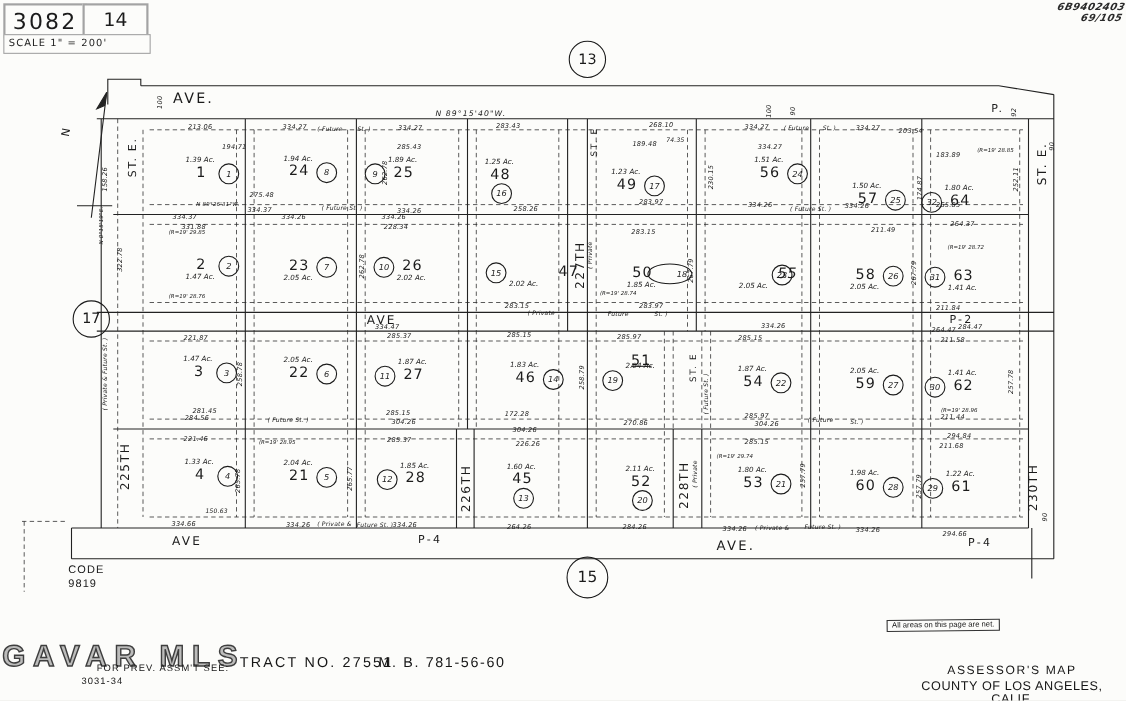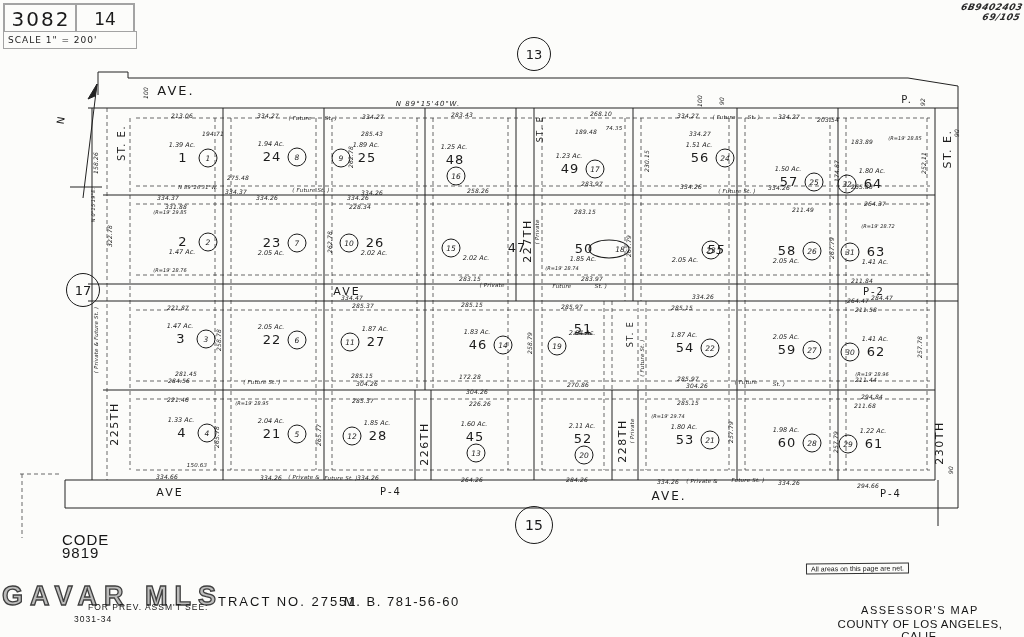--- a/index.html
+++ b/index.html
@@ -24,21 +24,21 @@
   .pnum{position:absolute;font-size:13px;letter-spacing:1px;transform:translate(-50%,-50%);}
   .pacre{position:absolute;font-size:6.5px;font-style:italic;transform:translate(-50%,-50%);white-space:nowrap;}
   .pcirc{position:absolute;width:17px;height:17px;border:1.2px solid #1b1b1b;border-radius:50%;
     display:flex;align-items:center;justify-content:center;font-size:7.5px;font-style:italic;
     transform:translate(-50%,-50%);background:transparent;}
   
   .refc{position:absolute;border:1.4px solid #1b1b1b;border-radius:50%;display:flex;
     flex-direction:column;align-items:center;justify-content:center;font-size:13px;background:transparent;}
   
   .foot{position:absolute;font-family:"Liberation Sans","DejaVu Sans",sans-serif;color:#161616;}
-  #code-blk{left:62px;top:533px;font-size:15px;line-height:13px;letter-spacing:1px;}
+  #code-blk{left:62px;top:512px;font-size:10px;line-height:13px;letter-spacing:1px;}
   #stamp{left:2px;top:581px;font-size:27px;font-weight:700;letter-spacing:7px;
     color:rgba(70,70,70,0.35);-webkit-text-stroke:1.3px #3e3e3e;}
   #prev1{left:88px;top:602px;font-size:8.5px;letter-spacing:1px;}
   #prev2{left:74px;top:614px;font-size:8.5px;letter-spacing:1px;}
   #tract{left:218px;top:594px;font-size:13px;letter-spacing:2px;}
   #mb{left:344px;top:594px;font-size:13px;letter-spacing:1.5px;}
   #netnote{left:806px;top:563px;font-size:7px;border:1px solid #333;padding:1px 4px;transform:rotate(-0.6deg);}
   #assr{left:820px;top:604px;width:200px;text-align:center;}
   #assr .l1{font-size:11px;letter-spacing:1.5px;}
   #assr .l2{font-size:11.5px;letter-spacing:0.5px;margin-top:2px;}

